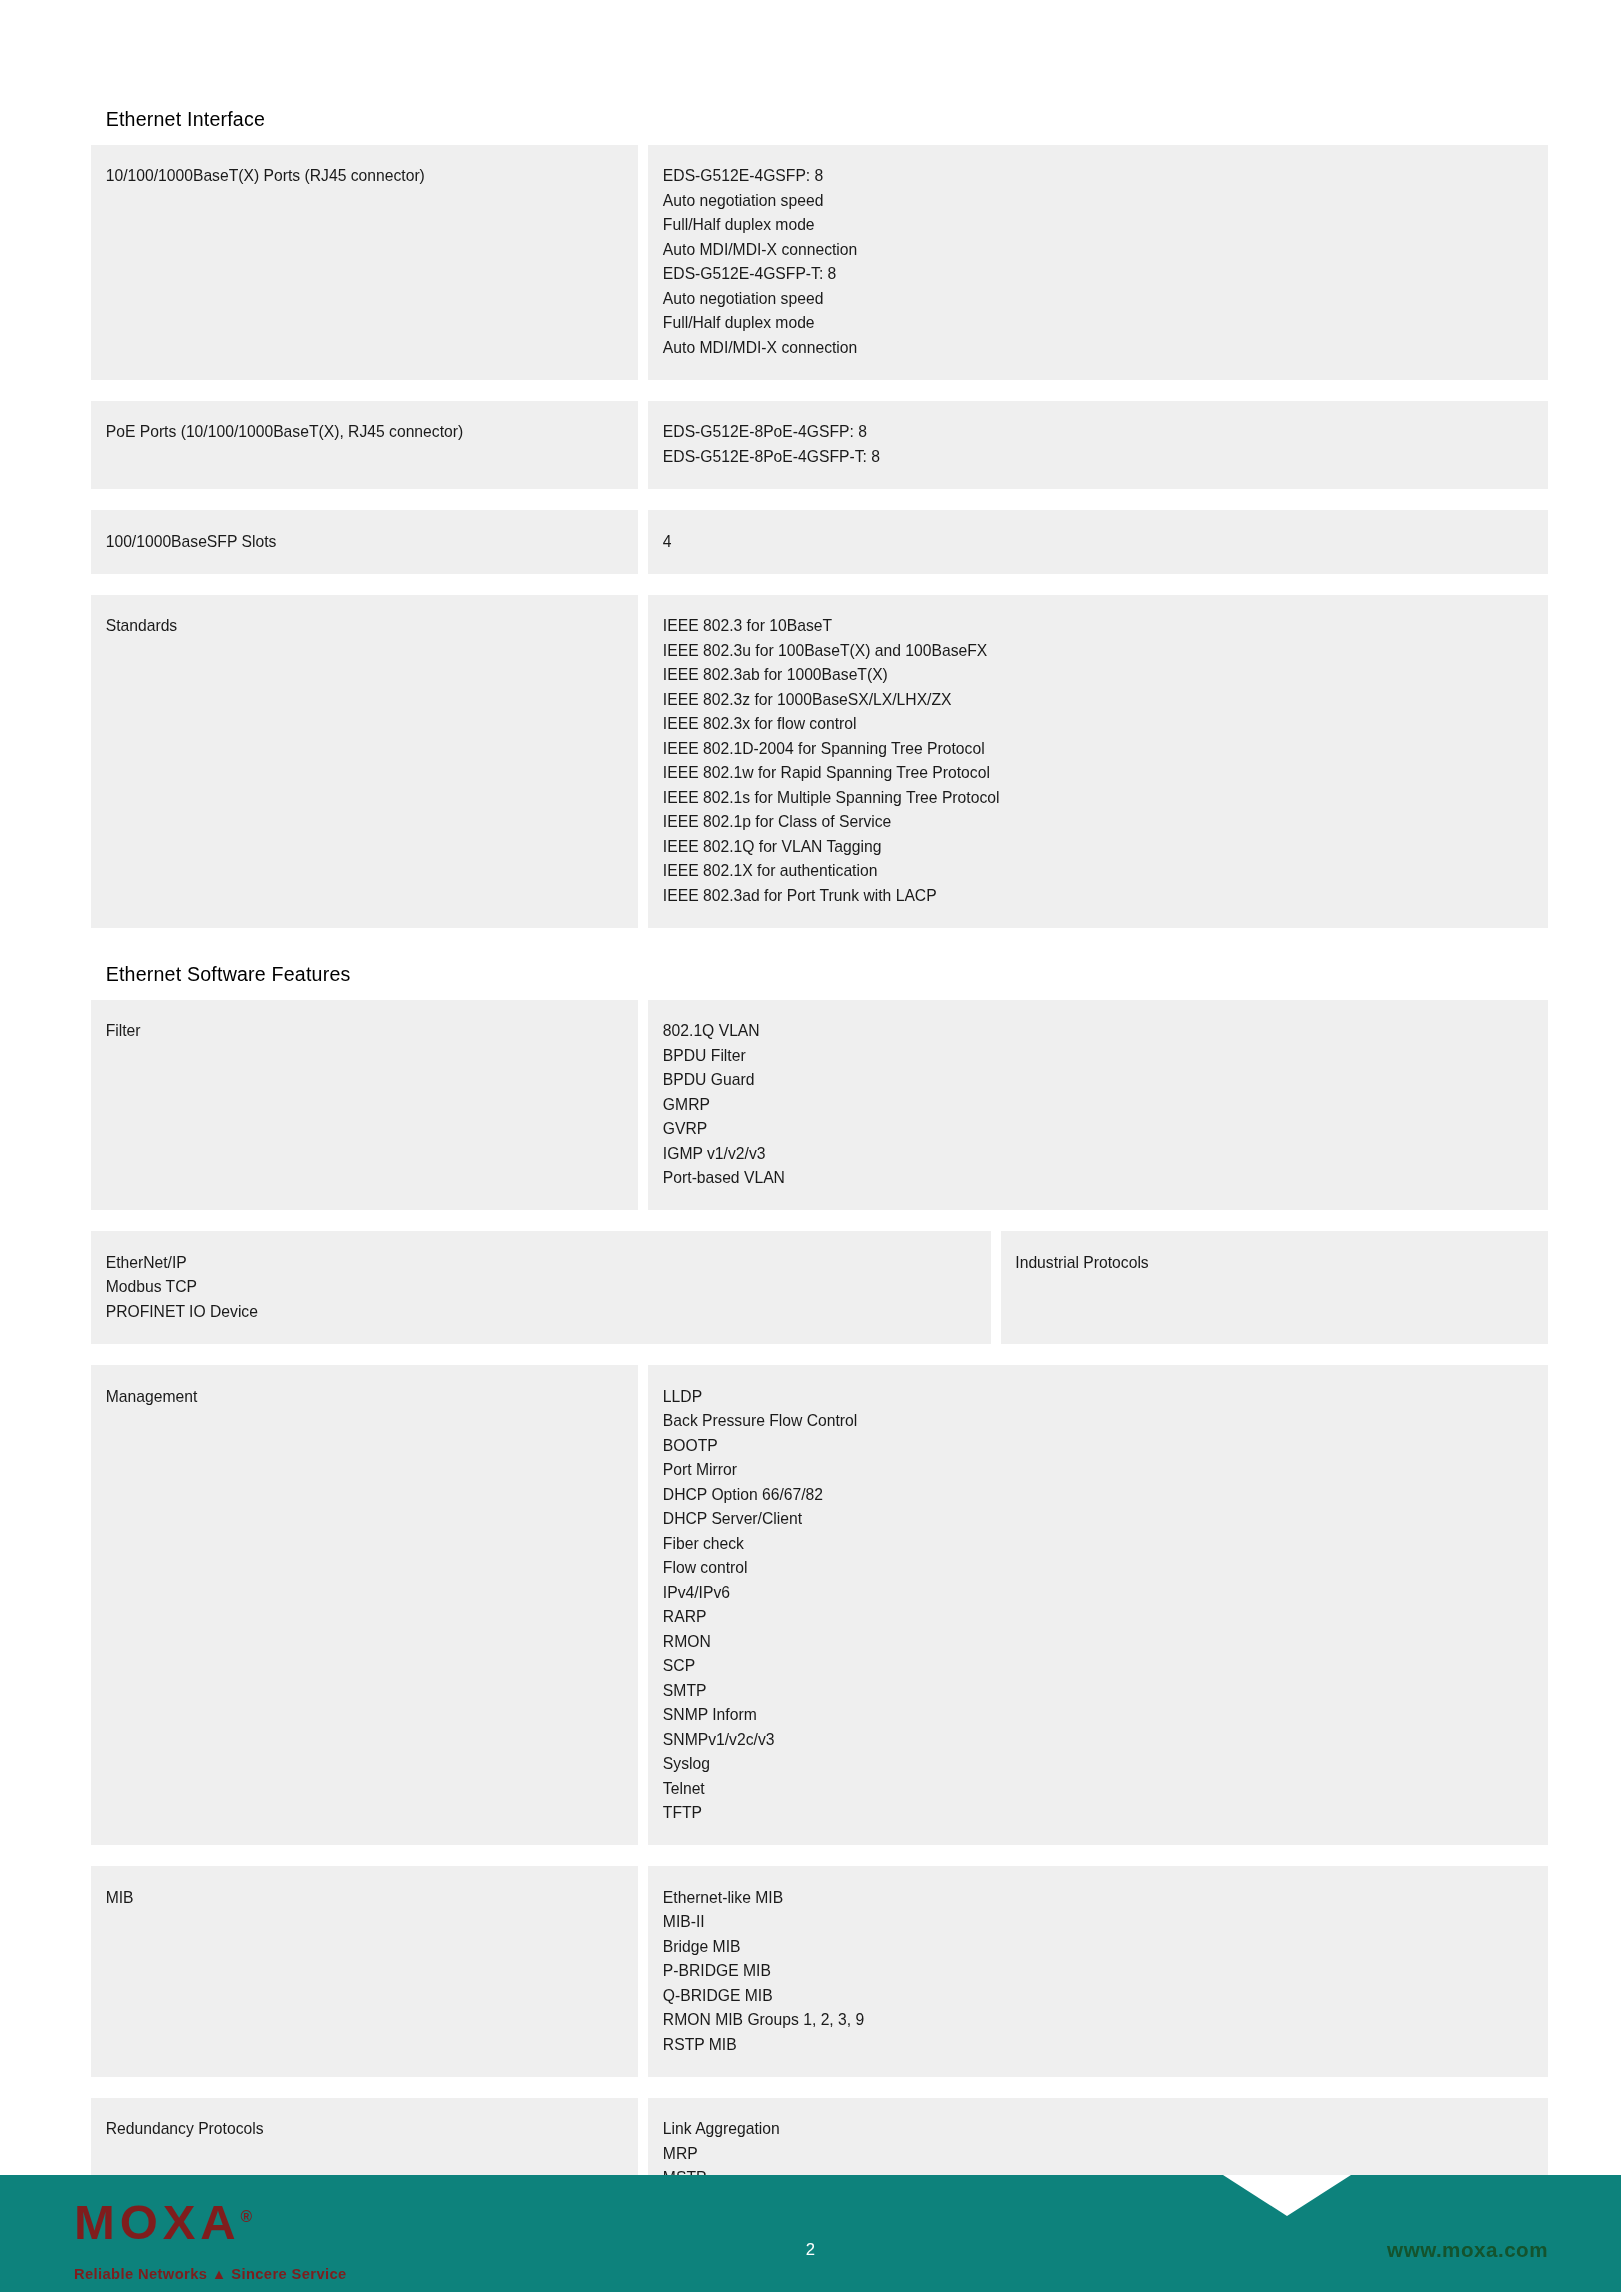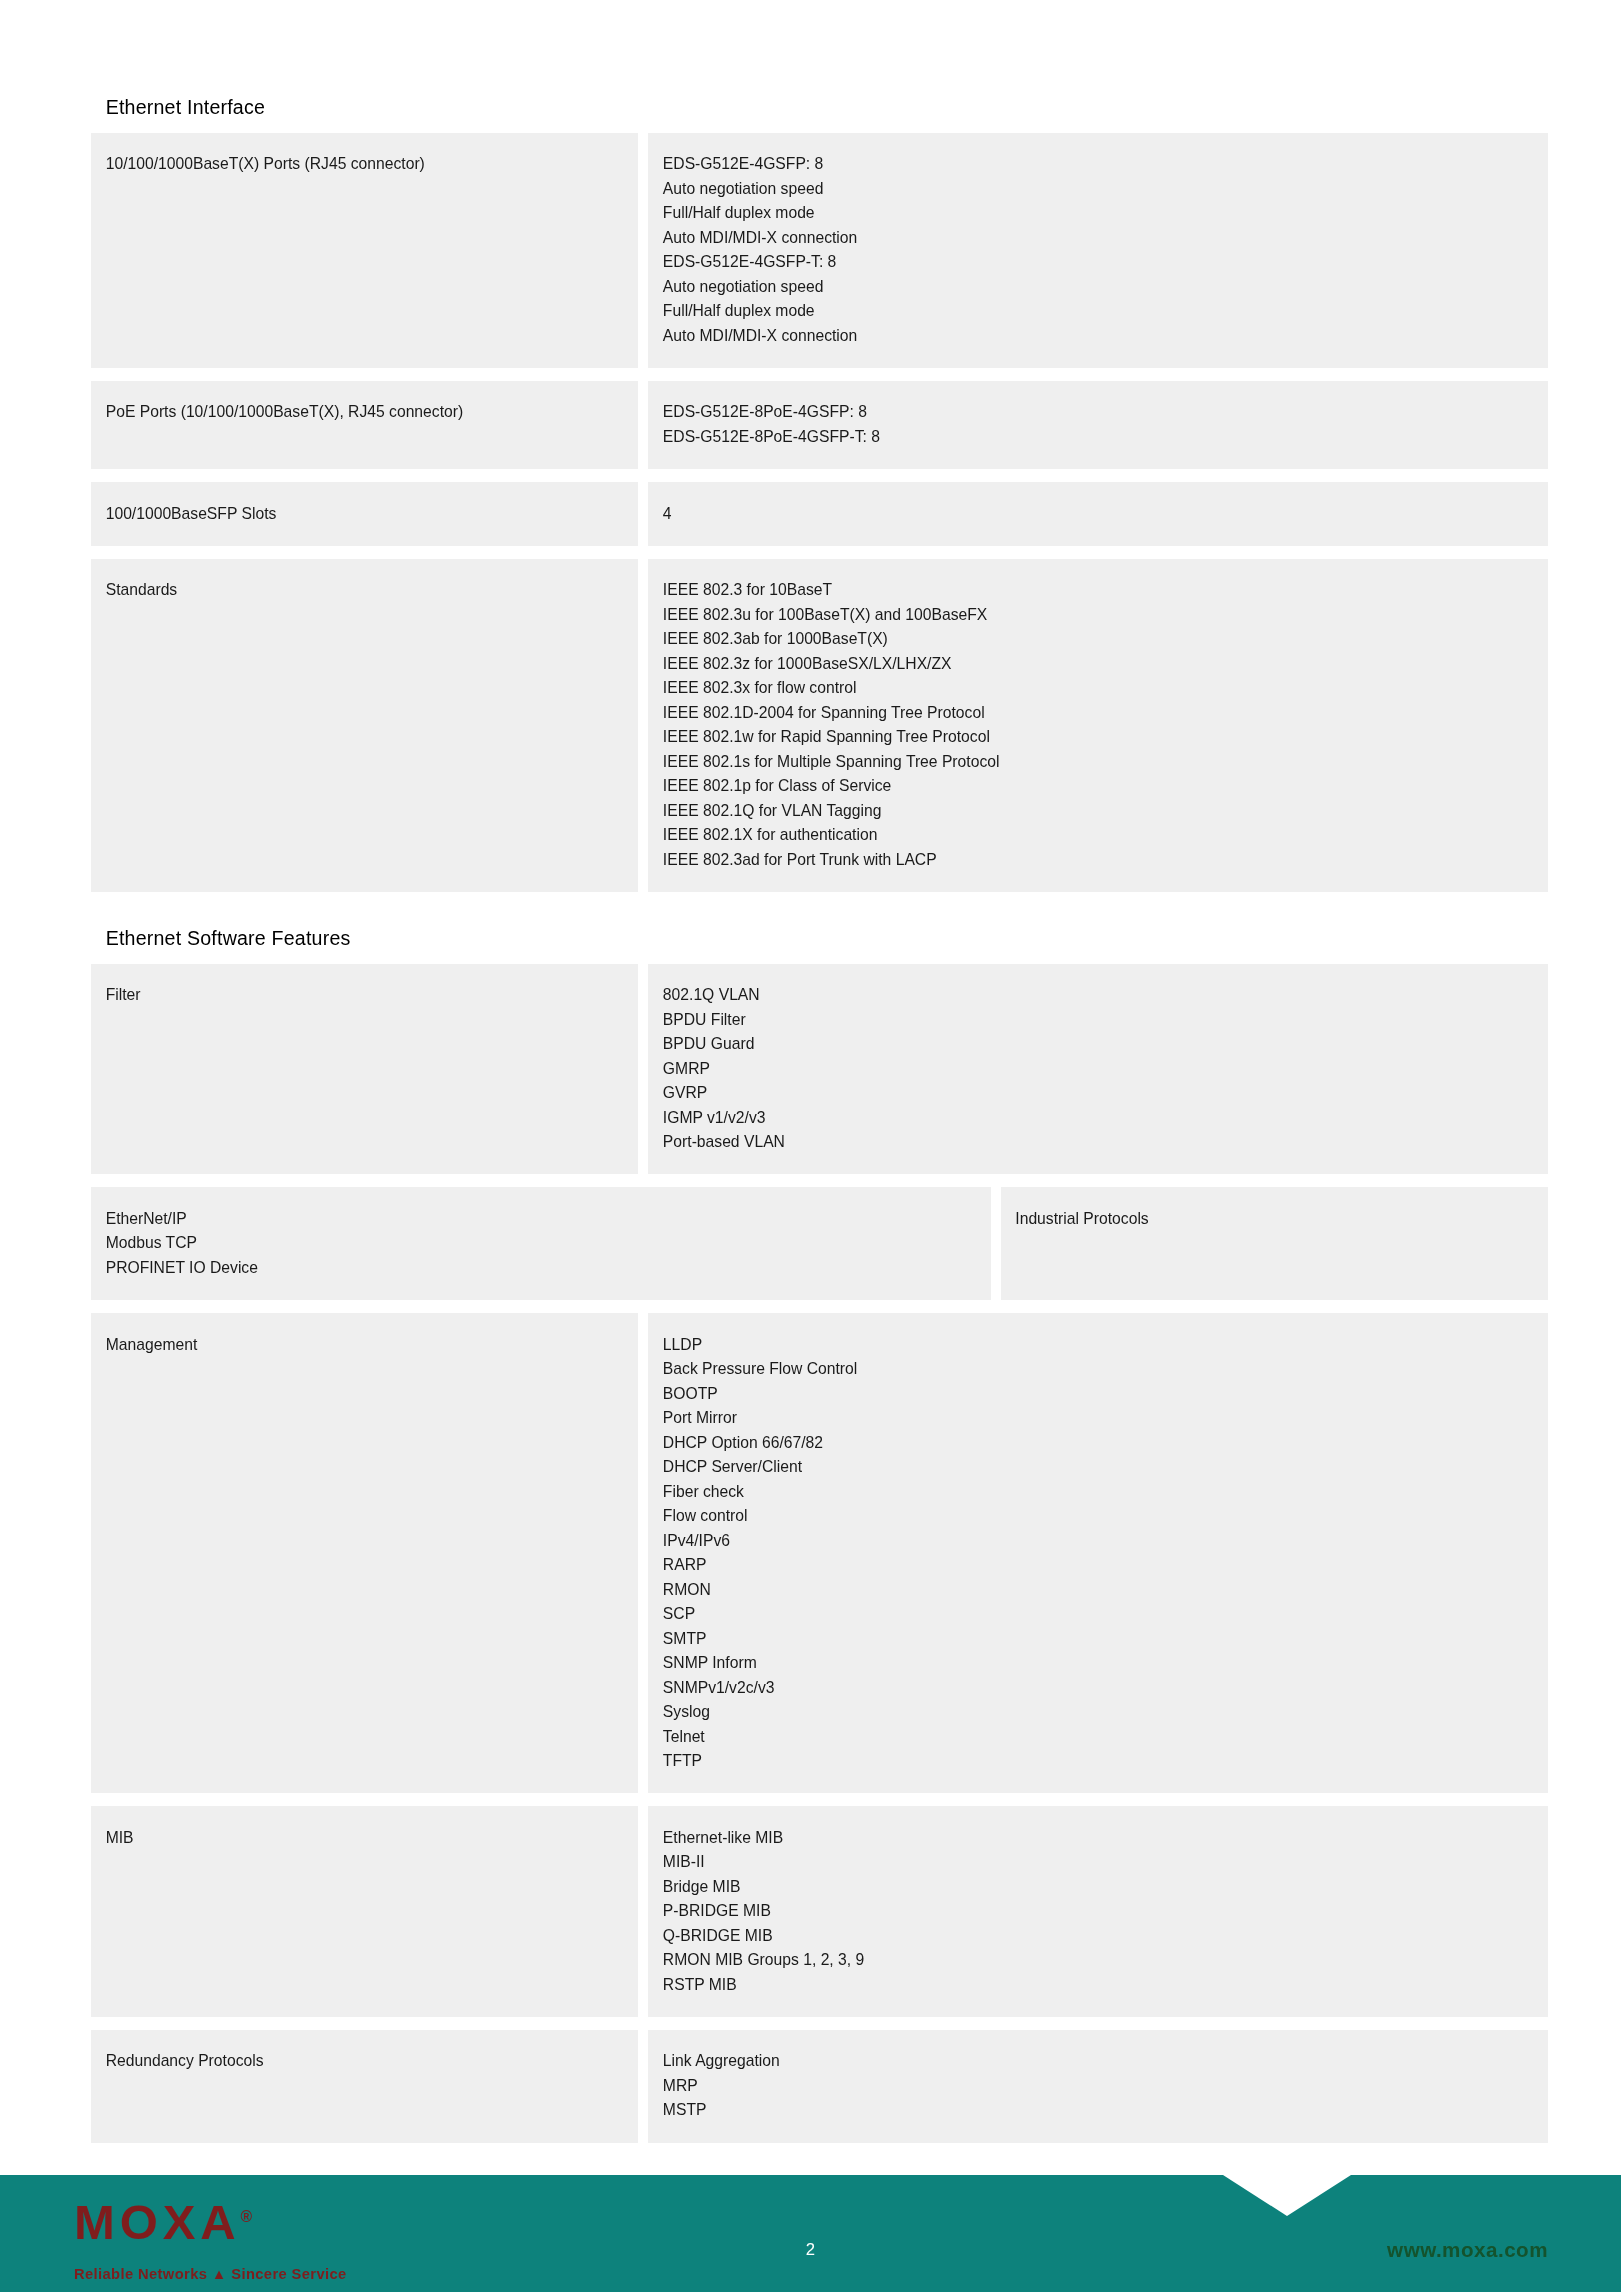--- a/index.html
+++ b/index.html
@@ -18,25 +18,25 @@
     top: 96px;
     width: 1457px;
   }
   .section-title {
     font-size: 19.6px;
     font-weight: 400;
     color: #000000;
     margin: 35px 0 13.7px 14.7px;
     letter-spacing: 0.2px;
   }
-  .section:first-child .section-title { margin-top: 0; }
+  .section:first-child .section-title { margin-top: 12px; }
   .spec-row {
     display: flex;
     gap: 9.8px;
-    margin-bottom: 13px;
+    margin-bottom: 21px;
   }
   .cell {
     background: #efefef;
     padding: 19.6px 14.7px;
     font-size: 15.7px;
     line-height: 24.5px;
   }
   .cell-label {
     width: 518px;          
     flex: 0 0 auto;

